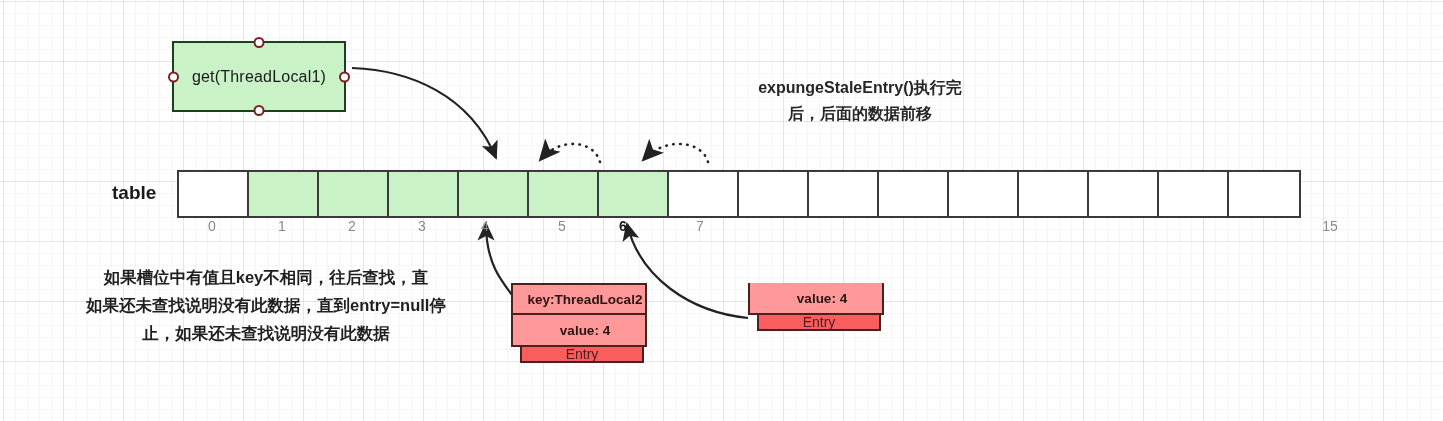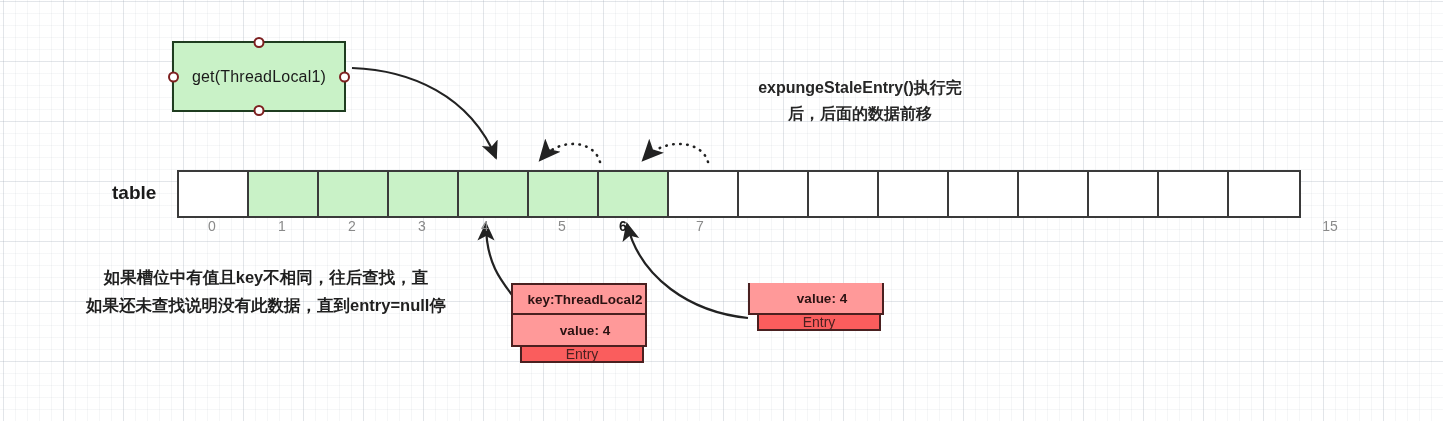--- a/index.html
+++ b/index.html
@@ -236,20 +236,21 @@
     <span class="idx" style="left:308px;">4</span>
     <span class="idx" style="left:385px;">5</span>
     <span class="idx hl" style="left:446px;">6</span>
     <span class="idx" style="left:523px;">7</span>
     <span class="idx" style="left:1139px;margin-left:14px;">15</span>
   </div>
 
   <div id="desc">
     <div>如果槽位中有值且key不相同，往后查找，直</div>
     <div>如果还未查找说明没有此数据，直到entry=null停</div>
+    <div>止，如果还未查找说明没有此数据</div>
   </div>
 
   <div class="entry-box" id="entry-left">
     <div class="entry-key bold">key:ThreadLocal2</div>
     <div class="entry-val bold">value: 4</div>
     <div class="entry-foot">Entry</div>
   </div>
 
   <div class="entry-box" id="entry-right">
     <div class="entry-val bold">value: 4</div>

